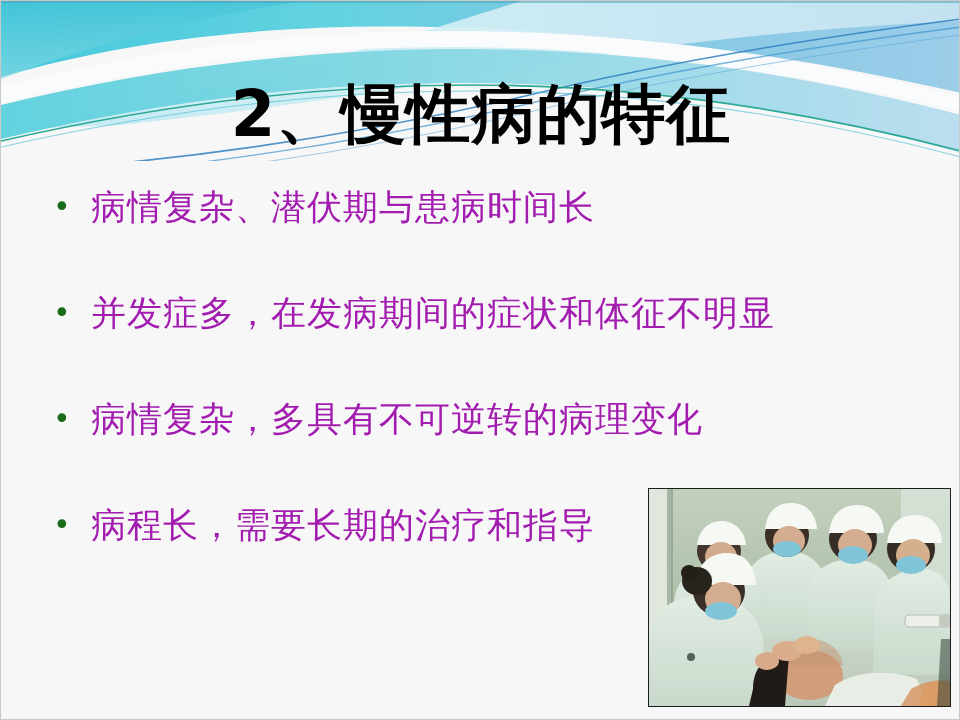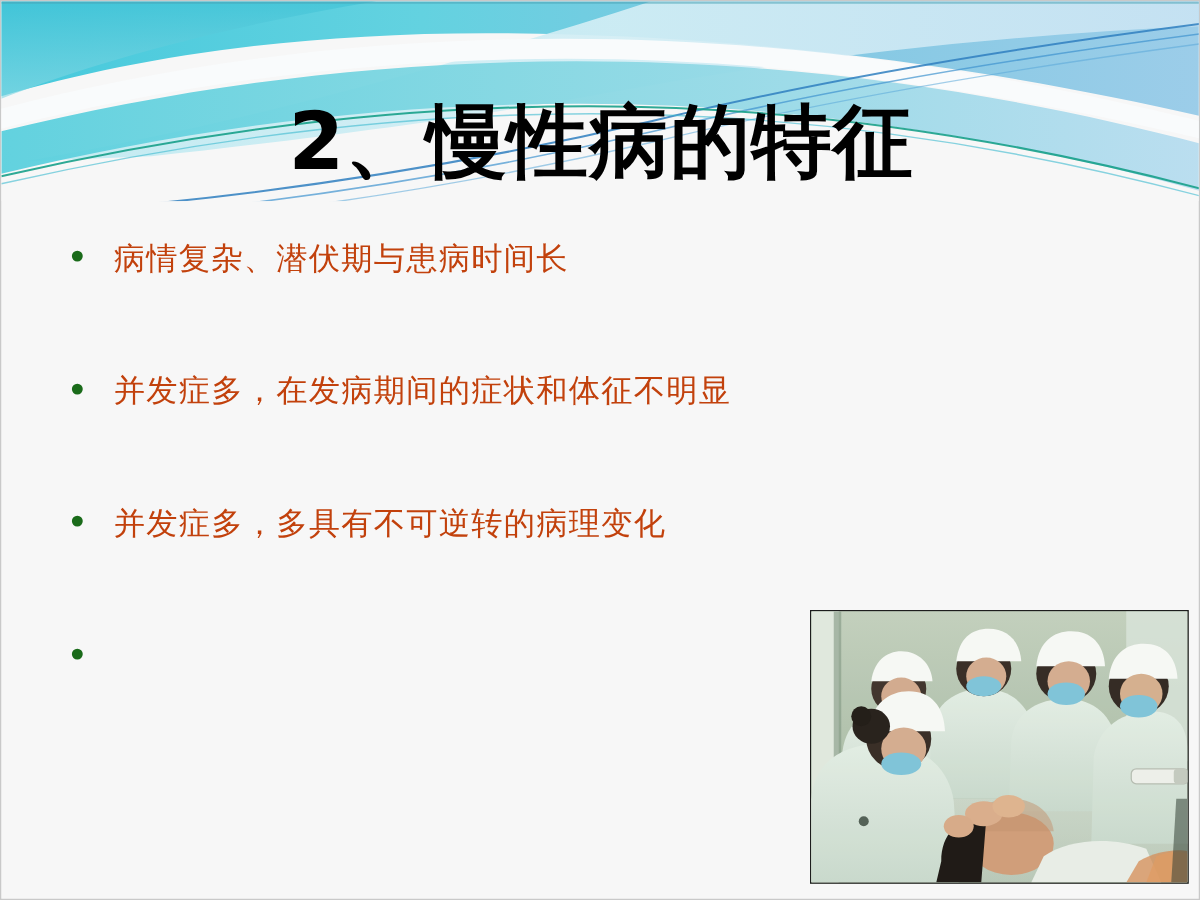--- a/index.html
+++ b/index.html
@@ -66,23 +66,23 @@
   .bullet-marker {
     flex: 0 0 auto;
     width: 38px;
     font-size: 30px;
     line-height: 48px;
     color: #1a6b1a;
     text-align: left;
   }
   .bullet-text {
     flex: 1 1 auto;
-    font-size: 25px;
+    font-size: 35px;
     line-height: 48px;
-    color: #c2410c;
+    color: #a21caf;
     letter-spacing: 1px;
     white-space: nowrap;
   }
 
   
   #photo-frame {
     position: absolute;
     left: 647px;
     top: 487px;
     width: 303px;
@@ -153,24 +153,25 @@
     <li class="bullet-row">
       <span class="bullet-marker">•</span>
       <span class="bullet-text">病情复杂、潜伏期与患病时间长</span>
     </li>
     <li class="bullet-row">
       <span class="bullet-marker">•</span>
       <span class="bullet-text">并发症多，在发病期间的症状和体征不明显</span>
     </li>
     <li class="bullet-row">
       <span class="bullet-marker">•</span>
-      <span class="bullet-text">并发症多，多具有不可逆转的病理变化</span>
-    </li>
-    <li class="bullet-row">
-      <span class="bullet-marker">•</span>
+      <span class="bullet-text">病情复杂，多具有不可逆转的病理变化</span>
+    </li>
+    <li class="bullet-row">
+      <span class="bullet-marker">•</span>
+      <span class="bullet-text">病程长，需要长期的治疗和指导</span>
     </li>
   </ul>
 
   <div id="photo-frame">
     <svg width="301" height="217" viewBox="0 0 301 217" xmlns="http://www.w3.org/2000/svg">
       <defs>
         <linearGradient id="wallG" x1="0" y1="0" x2="0" y2="1">
           <stop offset="0" stop-color="#c6d2c0"></stop>
           <stop offset="1" stop-color="#9fb29b"></stop>
         </linearGradient>

